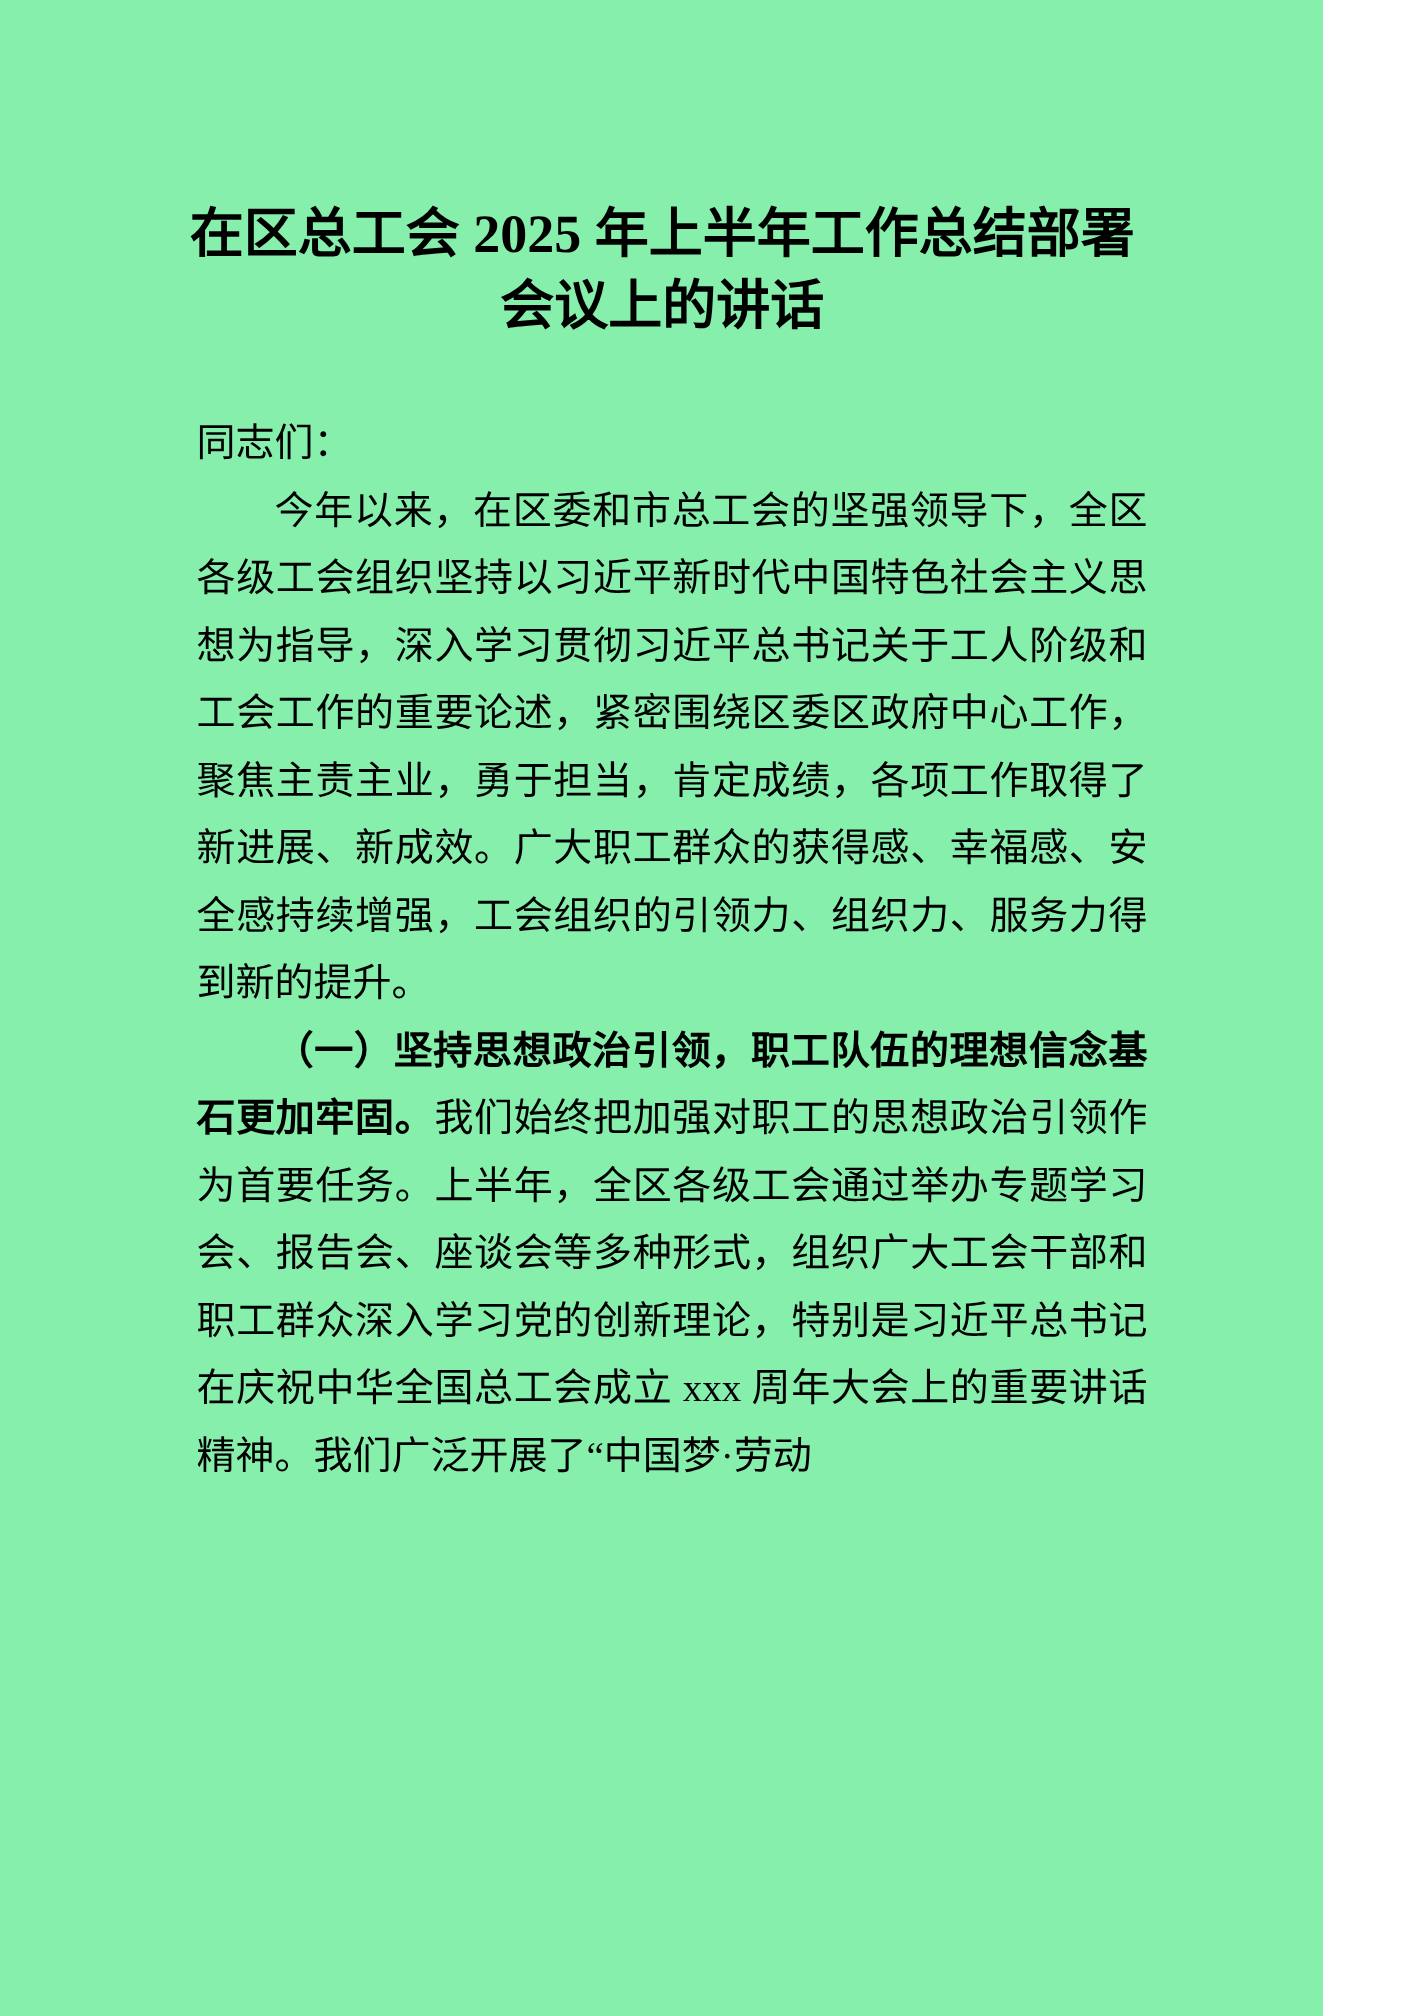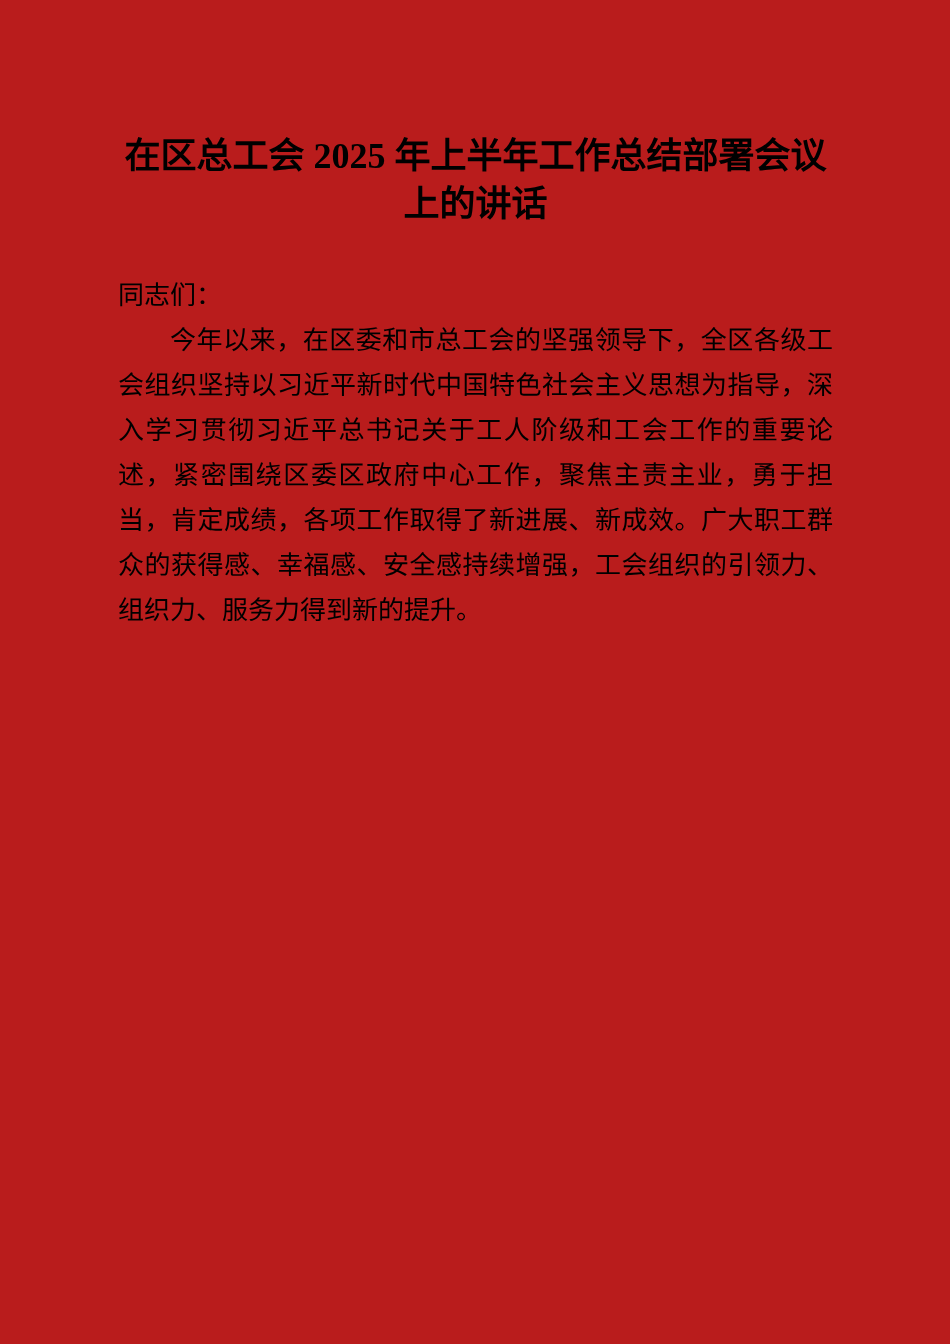--- a/index.html
+++ b/index.html
@@ -2,23 +2,23 @@
 <html lang="zh-CN"><head>
   <meta charset="utf-8">
   <style>
     html, body {
       margin: 0;
       padding: 0;
       background: #ffffff;
     }
     .page {
       position: relative;
-      width: 950px;
+      width: 882px;
       height: 1344px;
-      background: #b91c1c;
+      background: #86efac;
       overflow: hidden;
       box-sizing: border-box;
       padding: 132px 117px 0 118px;
       color: #000000;
     }
     .doc-title {
       margin: 0;
       font-family: "Liberation Serif", serif;
       font-weight: 700;
       font-size: 36px;
@@ -26,20 +26,21 @@
       text-align: center;
       color: #000000;
     }
     .doc-body {
       margin-top: 45px;
       font-family: "Liberation Serif", serif;
       font-size: 26px;
       line-height: 45px;
       text-align: justify;
       color: #000000;
+      margin-left: 13px;
     }
     .doc-body p {
       margin: 0;
       padding: 0;
       text-indent: 2em;
     }
     .doc-body p.salutation {
       text-indent: 0;
     }
     .doc-body p.section-heading {
@@ -57,14 +58,15 @@
 <div class="page">
   <h1 class="doc-title">在区总工会 2025 年上半年工作总结部署会议上的讲话</h1>
 
   <div class="doc-body">
     <p class="salutation">同志们：</p>
 
 
 
     <p class="section-paragraph">今年以来，在区委和市总工会的坚强领导下，全区各级工会组织坚持以习近平新时代中国特色社会主义思想为指导，深入学习贯彻习近平总书记关于工人阶级和工会工作的重要论述，紧密围绕区委区政府中心工作，聚焦主责主业，勇于担当，肯定成绩，各项工作取得了新进展、新成效。广大职工群众的获得感、幸福感、安全感持续增强，工会组织的引领力、组织力、服务力得到新的提升。</p>
 
+    <p class="section-item"><span class="lead">（一）坚持思想政治引领，职工队伍的理想信念基石更加牢固。</span><span class="item-text">我们始终把加强对职工的思想政治引领作为首要任务。上半年，全区各级工会通过举办专题学习会、报告会、座谈会等多种形式，组织广大工会干部和职工群众深入学习党的创新理论，特别是习近平总书记在庆祝中华全国总工会成立 xxx 周年大会上的重要讲话精神。我们广泛开展了“中国梦·劳动</span></p>
   </div>
 </div>
 
 </body></html>

